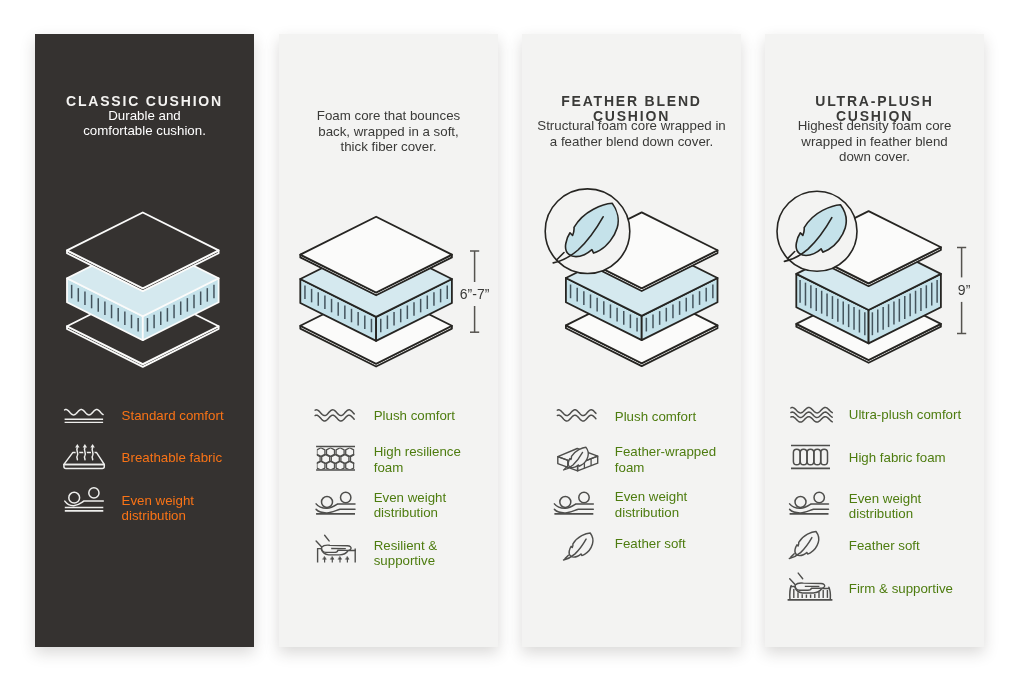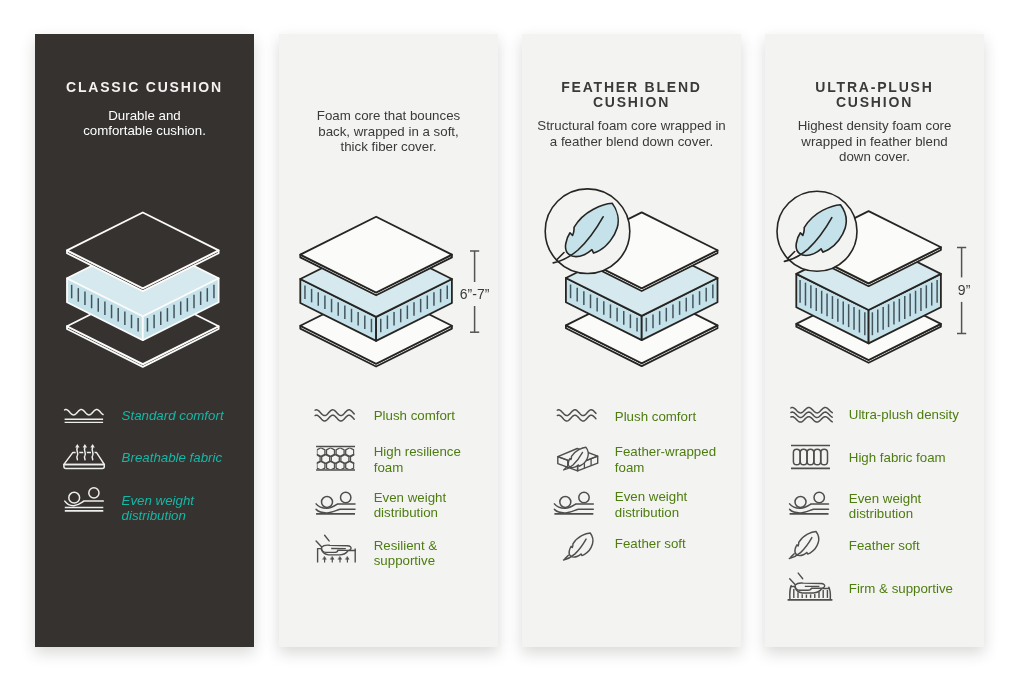--- a/index.html
+++ b/index.html
@@ -1,26 +1,26 @@
 <!DOCTYPE html>
 <html><head><meta charset="utf-8"><style>
 html,body{margin:0;padding:0;background:#fff;}
 .stage{position:relative;width:1024px;height:683px;background:#ffffff;overflow:hidden;
   font-family:"Liberation Sans",sans-serif;}
 .panel{position:absolute;top:34px;width:219px;height:613px;background:#f3f3f2;
   box-shadow:0 6px 14px rgba(50,45,40,.18);}
 .panel.dark{background:#353230;}
-.title{position:absolute;top:46px;left:0;width:100%;text-align:center;font-weight:bold;
+.title{position:absolute;top:60px;left:0;width:100%;text-align:center;font-weight:bold;
   font-size:14px;line-height:14.5px;letter-spacing:1.8px;color:#3a3a38;}
 .dark .title{color:#f4f3f1;}
 .desc{position:absolute;left:0;width:100%;text-align:center;font-size:13.3px;
   line-height:15.6px;color:#3a3a38;}
 .dark .desc{color:#ffffff;}
 .lab{position:absolute;font-size:13.3px;line-height:15.6px;color:#4d7c0f;white-space:nowrap;}
-.dark .lab{color:#14b8a6;font-style:italic;}
+.dark .lab{color:#f97316;}
 .illu{position:absolute;top:144px;left:0;}
 .icons{position:absolute;top:361px;left:0;}
 svg{display:block;overflow:visible;}
 
 </style></head><body>
 <div class="stage">
 <div class="panel dark" style="left:35px">
       <div class="title">CLASSIC CUSHION</div>
       <div class="desc" style="top:73.7px">Durable and<br>comfortable cushion.</div>
       <svg class="illu" width="219" height="210" viewBox="0 0 219 210">
@@ -338,18 +338,18 @@
           <line x1="798" y1="592.2" x2="798" y2="597.9" stroke="#4e4e4c" stroke-width="1.4" stroke-linecap="butt"></line>
           <line x1="802.2" y1="594.3" x2="802.2" y2="597.9" stroke="#4e4e4c" stroke-width="1.4" stroke-linecap="butt"></line>
           <line x1="806.4" y1="594.5" x2="806.4" y2="597.9" stroke="#4e4e4c" stroke-width="1.4" stroke-linecap="butt"></line>
           <line x1="810.6" y1="594.4" x2="810.6" y2="597.9" stroke="#4e4e4c" stroke-width="1.4" stroke-linecap="butt"></line>
           <line x1="814.8" y1="594" x2="814.8" y2="597.9" stroke="#4e4e4c" stroke-width="1.4" stroke-linecap="butt"></line>
           <line x1="819" y1="592" x2="819" y2="597.9" stroke="#4e4e4c" stroke-width="1.4" stroke-linecap="butt"></line>
           <line x1="823.2" y1="590" x2="823.2" y2="597.9" stroke="#4e4e4c" stroke-width="1.4" stroke-linecap="butt"></line>
           <line x1="827.4" y1="590" x2="827.4" y2="597.9" stroke="#4e4e4c" stroke-width="1.4" stroke-linecap="butt"></line>
         </g>
       </svg>
-      <div class="lab" style="left:83.8px;top:373.2px">Ultra-plush density</div>
+      <div class="lab" style="left:83.8px;top:373.2px">Ultra-plush comfort</div>
       <div class="lab" style="left:83.8px;top:415.8px">High fabric foam</div>
       <div class="lab" style="left:83.8px;top:456.8px">Even weight<br>distribution</div>
       <div class="lab" style="left:83.8px;top:504.3px">Feather soft</div>
       <div class="lab" style="left:83.8px;top:547.3px">Firm &amp; supportive</div>
     </div>
 </div>
 </body></html>

